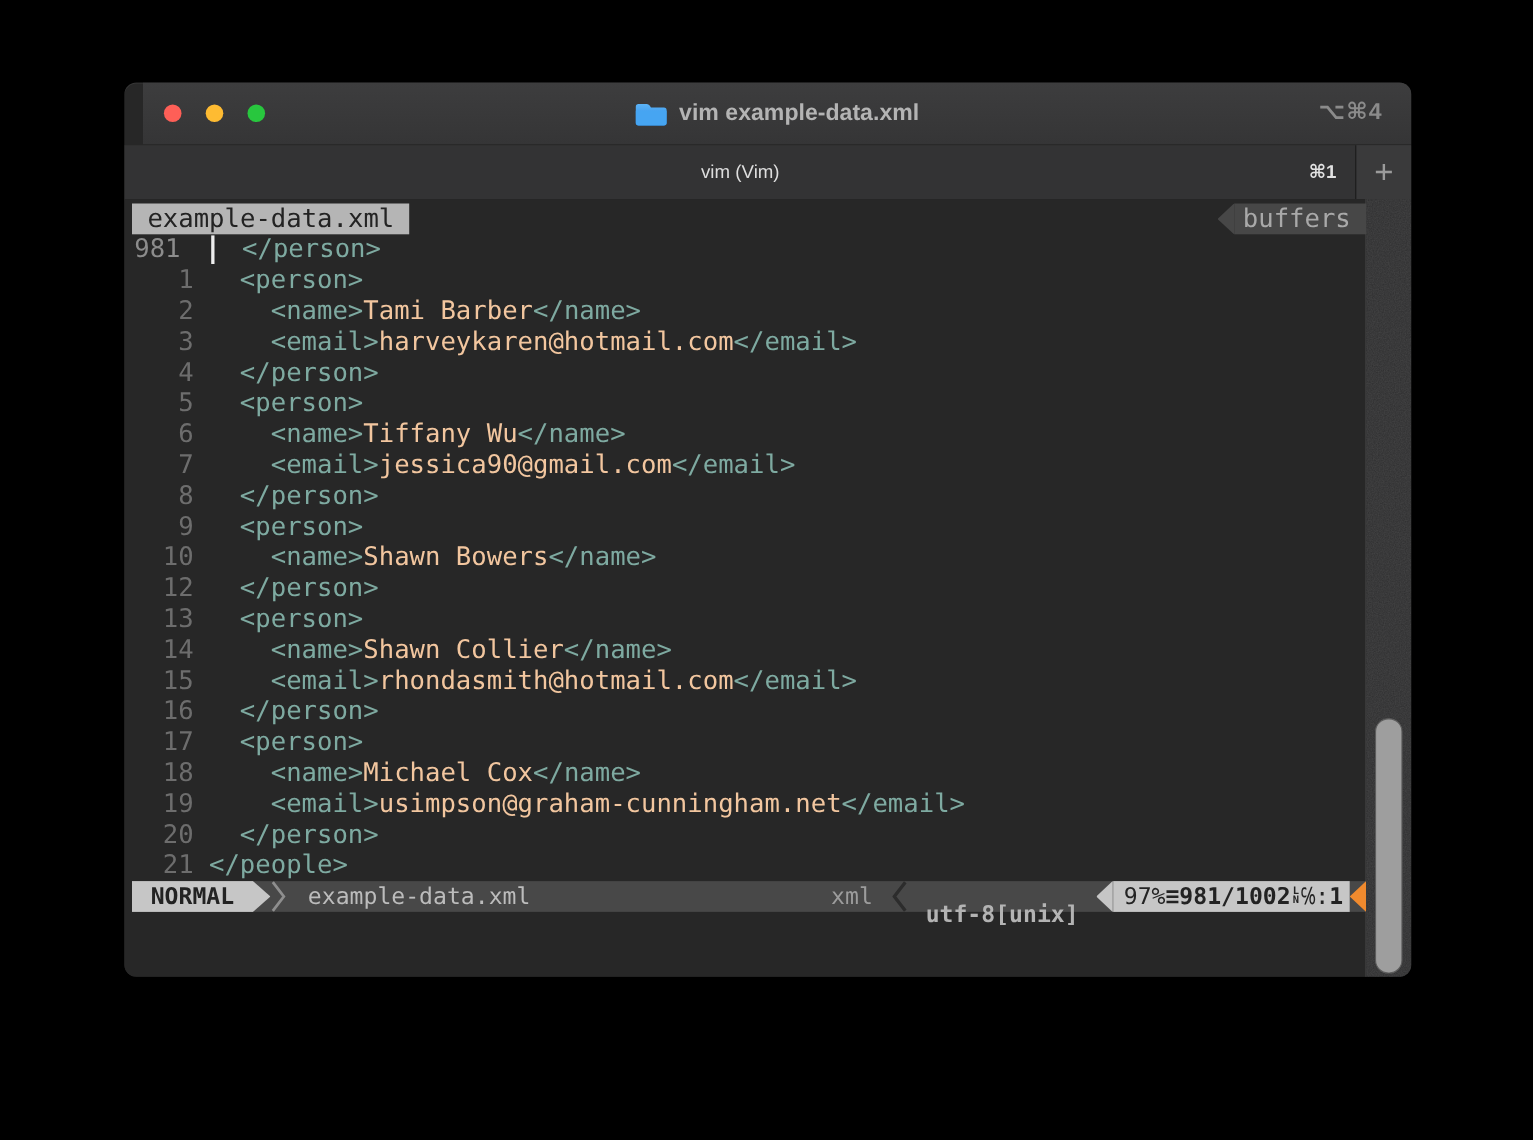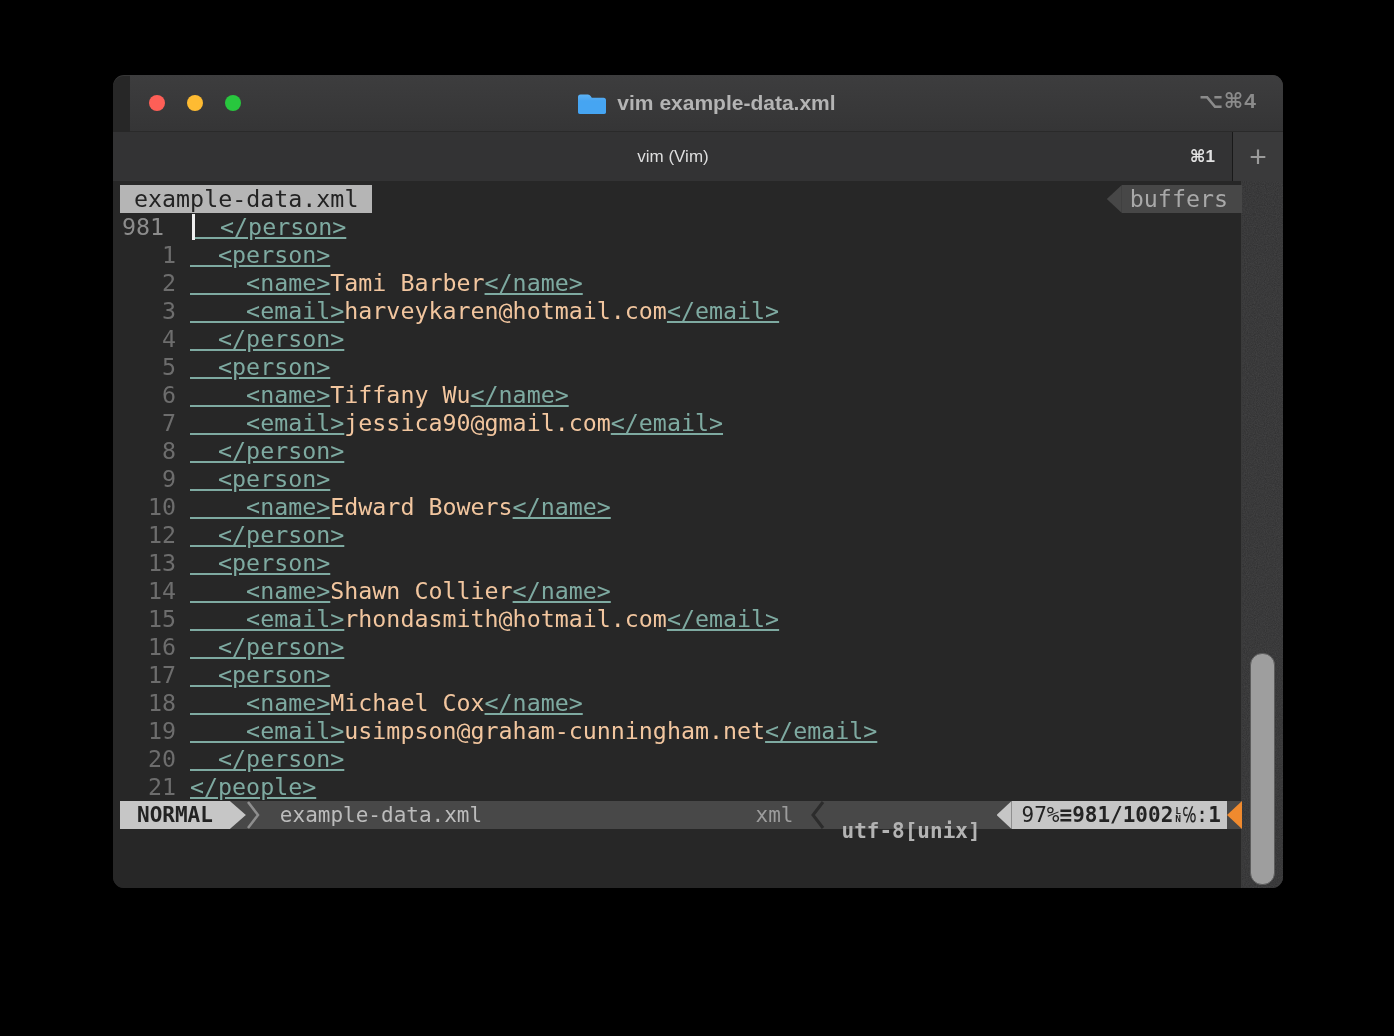--- a/index.html
+++ b/index.html
@@ -49,21 +49,21 @@
   .buf-chip{background:var(--chip-bg);color:var(--chip-text);padding:0 14px;line-height:28px;}
   .buffers-wrap{display:flex;align-items:stretch;}
   .arr-l{width:15px;align-self:stretch;clip-path:polygon(100% 0,0 50%,100% 100%);}
   .arr-r{width:16px;align-self:stretch;clip-path:polygon(0 0,100% 50%,0 100%);}
   .buffers-arrow{background:var(--buffers-bg);}
   .buffers-chip{background:var(--buffers-bg);color:var(--buffers-text);padding:0 14px 0 8px;line-height:28px;}
   
   .gutter{flex:0 0 56px;padding-right:14px;text-align:right;color:var(--line-number);}
   .row.cur .gutter{text-align:left;padding-left:2px;color:var(--cursor-line-number);}
   .code{position:relative;line-height:28px;}
-  .c-tag{color:var(--tag);text-decoration:underline;}
+  .c-tag{color:var(--tag);}
   .c-text{color:var(--text);}
   .cursor{position:absolute;left:0;top:1px;bottom:1px;width:3px;background:var(--cursor);}
   
   .statusline{height:28px;display:flex;align-items:stretch;background:var(--status-mid-bg);
               font-size:21px;line-height:28px;}
   .seg-mode{background:var(--status-light-bg);color:var(--status-light-text);font-weight:bold;
             padding:0 17px;}
   .mode-arrow{background:var(--status-light-bg);}
   .chev{align-self:center;flex:0 0 auto;}
   .seg-file{color:var(--status-filename);padding:0 0 0 20px;}
@@ -145,21 +145,21 @@
             <div class="row cur"><span class="gutter">981</span><span class="code"><span class="cursor"></span><span class="c-tag">  &lt;/person&gt;</span></span></div>
             <div class="row"><span class="gutter">1</span><span class="code"><span class="c-tag">  &lt;person&gt;</span></span></div>
             <div class="row"><span class="gutter">2</span><span class="code"><span class="c-tag">    &lt;name&gt;</span><span class="c-text">Tami Barber</span><span class="c-tag">&lt;/name&gt;</span></span></div>
             <div class="row"><span class="gutter">3</span><span class="code"><span class="c-tag">    &lt;email&gt;</span><span class="c-text">harveykaren@hotmail.com</span><span class="c-tag">&lt;/email&gt;</span></span></div>
             <div class="row"><span class="gutter">4</span><span class="code"><span class="c-tag">  &lt;/person&gt;</span></span></div>
             <div class="row"><span class="gutter">5</span><span class="code"><span class="c-tag">  &lt;person&gt;</span></span></div>
             <div class="row"><span class="gutter">6</span><span class="code"><span class="c-tag">    &lt;name&gt;</span><span class="c-text">Tiffany Wu</span><span class="c-tag">&lt;/name&gt;</span></span></div>
             <div class="row"><span class="gutter">7</span><span class="code"><span class="c-tag">    &lt;email&gt;</span><span class="c-text">jessica90@gmail.com</span><span class="c-tag">&lt;/email&gt;</span></span></div>
             <div class="row"><span class="gutter">8</span><span class="code"><span class="c-tag">  &lt;/person&gt;</span></span></div>
             <div class="row"><span class="gutter">9</span><span class="code"><span class="c-tag">  &lt;person&gt;</span></span></div>
-            <div class="row"><span class="gutter">10</span><span class="code"><span class="c-tag">    &lt;name&gt;</span><span class="c-text">Edward Bowers</span><span class="c-tag">&lt;/name&gt;</span></span></div>
+            <div class="row"><span class="gutter">10</span><span class="code"><span class="c-tag">    &lt;name&gt;</span><span class="c-text">Shawn Bowers</span><span class="c-tag">&lt;/name&gt;</span></span></div>
             <div class="row"><span class="gutter">12</span><span class="code"><span class="c-tag">  &lt;/person&gt;</span></span></div>
             <div class="row"><span class="gutter">13</span><span class="code"><span class="c-tag">  &lt;person&gt;</span></span></div>
             <div class="row"><span class="gutter">14</span><span class="code"><span class="c-tag">    &lt;name&gt;</span><span class="c-text">Shawn Collier</span><span class="c-tag">&lt;/name&gt;</span></span></div>
             <div class="row"><span class="gutter">15</span><span class="code"><span class="c-tag">    &lt;email&gt;</span><span class="c-text">rhondasmith@hotmail.com</span><span class="c-tag">&lt;/email&gt;</span></span></div>
             <div class="row"><span class="gutter">16</span><span class="code"><span class="c-tag">  &lt;/person&gt;</span></span></div>
             <div class="row"><span class="gutter">17</span><span class="code"><span class="c-tag">  &lt;person&gt;</span></span></div>
             <div class="row"><span class="gutter">18</span><span class="code"><span class="c-tag">    &lt;name&gt;</span><span class="c-text">Michael Cox</span><span class="c-tag">&lt;/name&gt;</span></span></div>
             <div class="row"><span class="gutter">19</span><span class="code"><span class="c-tag">    &lt;email&gt;</span><span class="c-text">usimpson@graham-cunningham.net</span><span class="c-tag">&lt;/email&gt;</span></span></div>
             <div class="row"><span class="gutter">20</span><span class="code"><span class="c-tag">  &lt;/person&gt;</span></span></div>
             <div class="row"><span class="gutter">21</span><span class="code"><span class="c-tag">&lt;/people&gt;</span></span></div>

